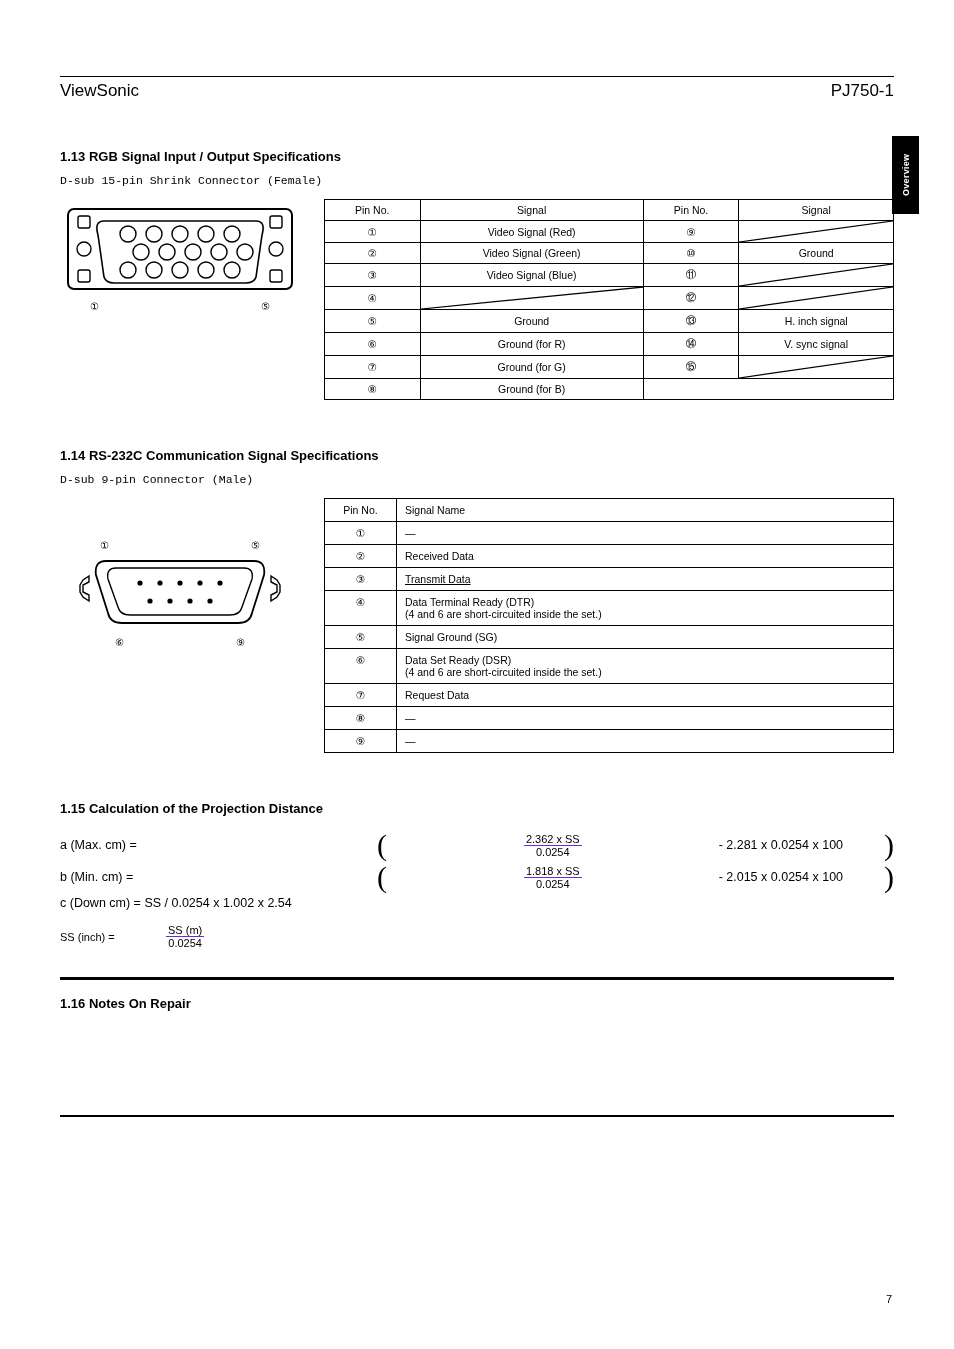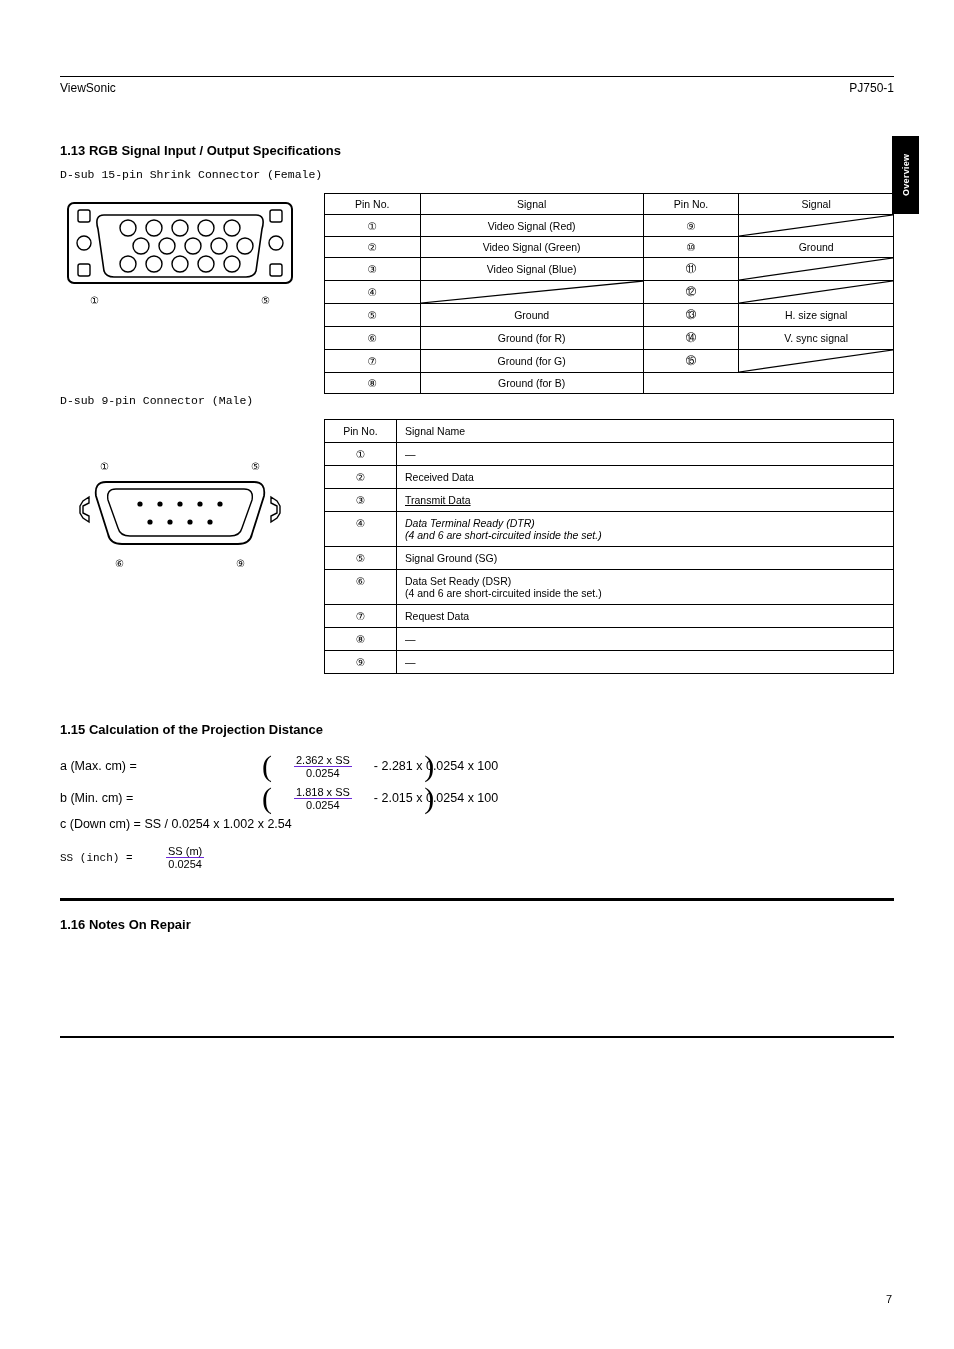--- a/index.html
+++ b/index.html
@@ -15,21 +15,21 @@
   .page {
     padding: 46px 60px 0 60px;
   }
   .top-rule {
     border-top: 1px solid #000;
     margin: 30px 0 0 0;
   }
   .top-labels {
     display: flex;
     justify-content: space-between;
-    font-size: 12px;
+    font-size: 17px;
     margin-top: 4px;
   }
   .sidebar-tab {
     position: absolute;
     top: 136px;
     right: 35px;
     width: 27px;
     height: 78px;
     background: #000;
     color: #fff;
@@ -125,41 +125,42 @@
   .eq {
     font-size: 12.5px;
     margin: 4px 0 4px 0;
   }
   .eq-row {
     display: flex;
     align-items: center;
     gap: 22px;
     font-size: 12.5px;
     margin: 2px 0;
+    justify-content: space-between;
   }
   .eq-row .lhs { width: 180px; }
   .big-paren { font-size: 30px; line-height: 30px; font-family: "Times New Roman", serif; }
   .frac {
     display: inline-flex;
     flex-direction: column;
     align-items: center;
     font-size: 11px;
     line-height: 12px;
     vertical-align: middle;
   }
   .frac .num { border-bottom: 1px solid #6d28d9; padding: 0 2px; }
   .frac .den { padding: 0 2px; }
   .inch-row {
     display: flex;
     align-items: center;
     gap: 6px;
     font-size: 11px;
     margin: 14px 0 6px 0;
   }
-  .inch-row .lhs { width: 100px; font-family: Liberation Mono, monospace; }
+  .inch-row .lhs { width: 100px; }
 
   .thick-rule-top { border-top: 3px solid #000; margin-top: 28px; }
   .thick-rule-bottom { border-top: 2px solid #000; margin-top: 104px; }
   .notes-title {
     font-size: 13px;
     font-weight: 600;
     margin: 16px 0 4px 0;
   }
   .page-no {
     position: absolute;
@@ -266,21 +267,21 @@
             <td class="diag-cell" style="height: 22px;">
               <svg preserveAspectRatio="none" viewBox="0 0 10 10">
                 <line x1="0" y1="10" x2="10" y2="0" stroke="#000" stroke-width="0.4"></line>
               </svg>
             </td>
           </tr>
           <tr>
             <td>⑤</td>
             <td>Ground</td>
             <td>⑬</td>
-            <td>H. size signal</td>
+            <td>H. inch signal</td>
           </tr>
           <tr>
             <td>⑥</td>
             <td>Ground (for R)</td>
             <td>⑭</td>
             <td>V. sync signal</td>
           </tr>
           <tr>
             <td>⑦</td>
             <td>Ground (for G)</td>
@@ -293,20 +294,21 @@
           </tr>
           <tr>
             <td>⑧</td>
             <td>Ground (for B)</td>
             <td colspan="2"></td>
           </tr>
         </tbody>
     </table>
   </div>
 
+  <div class="section-title">1.14 RS-232C Communication Signal Specifications</div>
   <div class="section-sub">D-sub 9-pin Connector (Male)</div>
 
   <div class="layout-row">
     <div class="conn-fig" style="margin-top:40px;">
       <div class="fig-labels" style="width:160px;">
         <span>①</span>
         <span>⑤</span>
       </div>
       <svg width="240" height="84" viewBox="0 0 240 84">
         <g fill="none" stroke="#000" stroke-width="1.4">
@@ -348,21 +350,21 @@
           <tr>
             <td style="white-space: pre-line; text-align: center;">②</td>
             <td style="white-space: pre-line;">Received Data</td>
           </tr>
           <tr>
             <td style="white-space: pre-line; text-align: center;">③</td>
             <td style="white-space: pre-line; text-decoration: underline;">Transmit Data</td>
           </tr>
           <tr>
             <td style="white-space: pre-line; text-align: center;">④</td>
-            <td style="white-space: pre-line; font-style: italic;">Data Terminal Ready (DTR)
+            <td style="white-space: pre-line;">Data Terminal Ready (DTR)
 (4 and 6 are short-circuited inside the set.)</td>
           </tr>
           <tr>
             <td style="white-space: pre-line; text-align: center;">⑤</td>
             <td style="white-space: pre-line;">Signal Ground (SG)</td>
           </tr>
           <tr>
             <td style="white-space: pre-line; text-align: center;">⑥</td>
             <td style="white-space: pre-line;">Data Set Ready (DSR)
 (4 and 6 are short-circuited inside the set.)</td>

